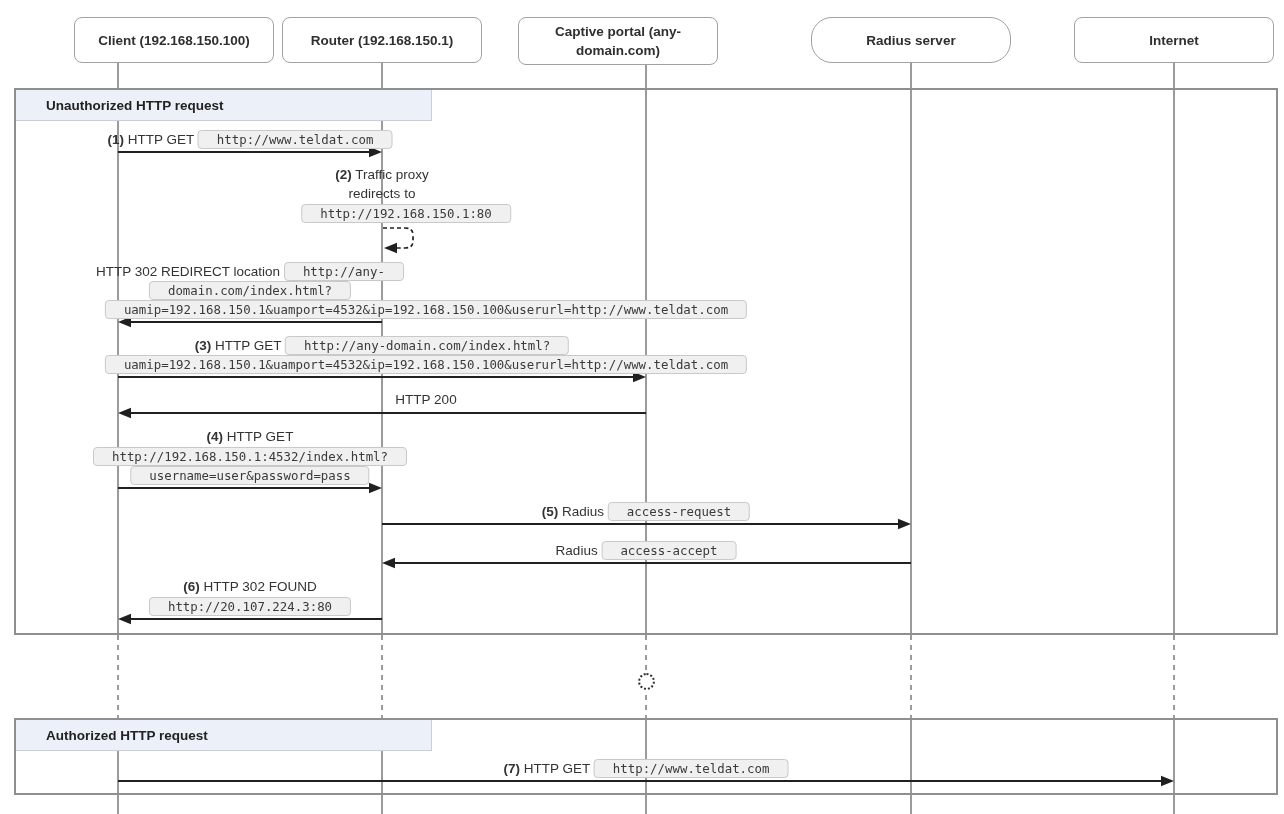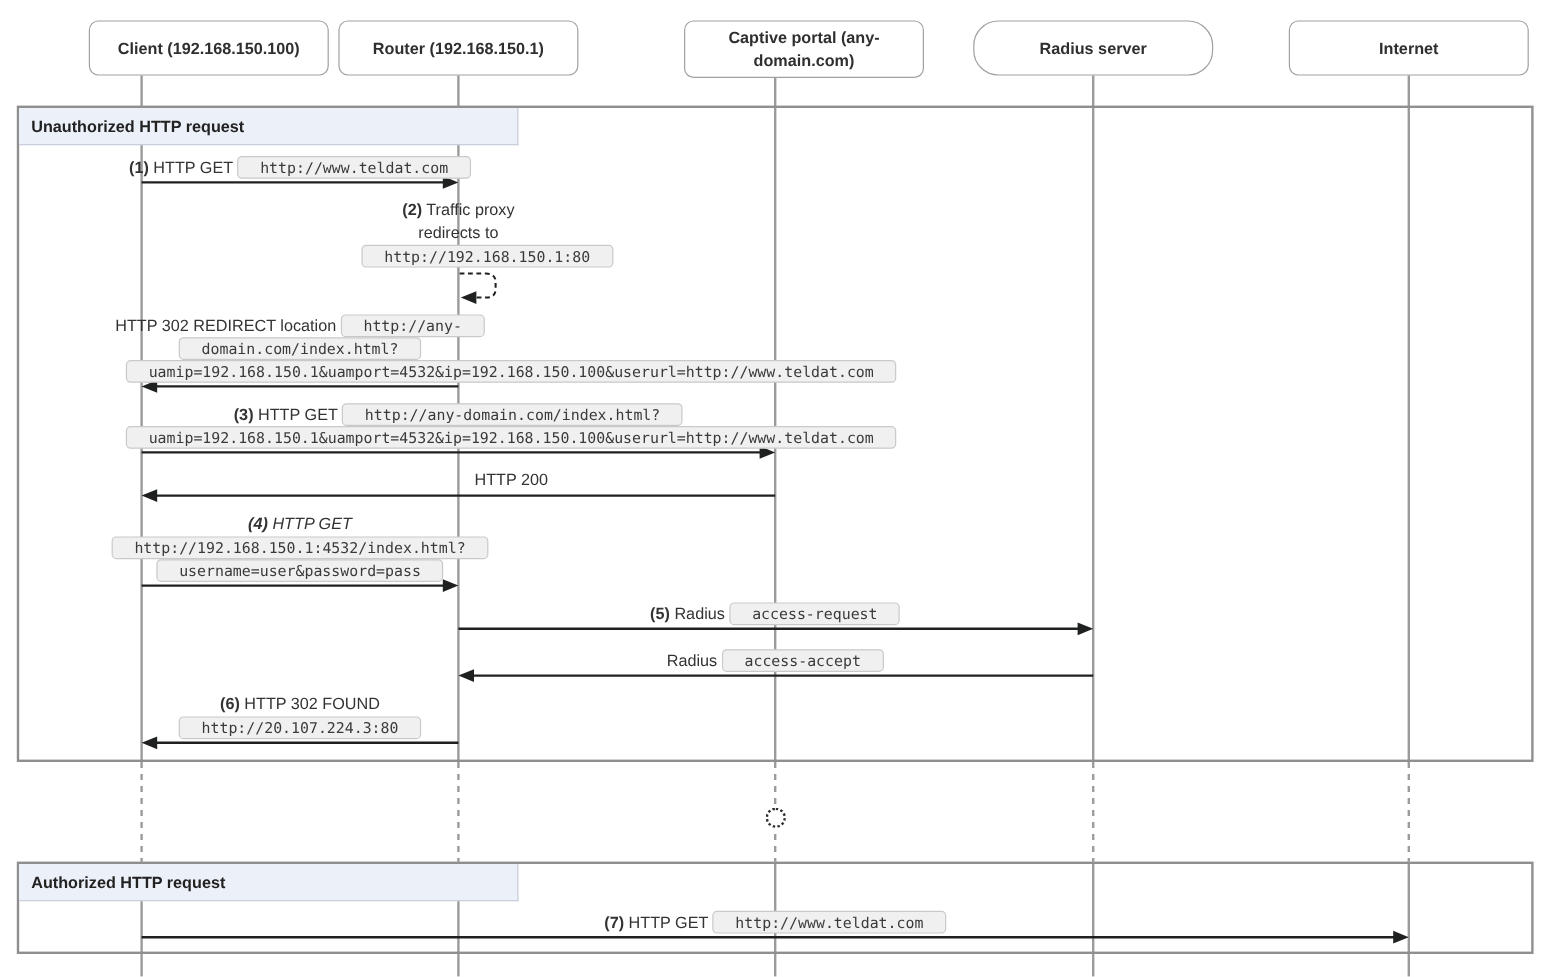--- a/index.html
+++ b/index.html
@@ -9,21 +9,21 @@
   .participant{
     position:absolute;box-sizing:border-box;width:200px;min-height:46px;
     display:flex;align-items:center;justify-content:center;text-align:center;
     border:1.5px solid #a1a1a1;border-radius:8px;background:#fff;
     font-weight:bold;font-size:13.5px;line-height:19px;padding:4px 12px;color:#2f2f2f;
   }
   .frame{position:absolute;box-sizing:border-box;left:14px;width:1264px;border:2px solid #8f8f8f;background:transparent;}
   .frame-label{
     position:absolute;left:0;top:0;box-sizing:border-box;height:31px;width:416px;
     background:#ecf0f8;border-right:1px solid #c9cedd;border-bottom:1px solid #c9cedd;
-    display:flex;align-items:center;padding:0 10px;font-weight:bold;font-size:13.5px;color:#222;
+    display:flex;align-items:center;padding:0 30px;font-weight:bold;font-size:13.5px;color:#222;
   }
   .labels{position:absolute;left:0;top:0;width:1284px;height:814px;pointer-events:none;}
   .msg-line{
     position:absolute;transform:translateX(-50%);white-space:pre;
     font-size:13.5px;line-height:18px;color:#333;
   }
   .msg-line .b{font-weight:bold;}
   .code-badge{
     font-family:"DejaVu Sans Mono",monospace;font-size:12.4px;line-height:15px;
     background:#f0f0f0;border:1px solid #c9c9c9;border-radius:4px;padding:1px 18px;color:#3a3a3a;
@@ -89,37 +89,37 @@
       <div class="msg-line" style="left: 250px; top: 130px;"><span class="b">(1)</span><span class="t"> HTTP GET </span><span class="code-badge">http://www.teldat.com</span></div>
       <div class="msg-line" style="left: 382px; top: 166px;"><span class="b">(2)</span><span class="t"> Traffic proxy</span></div>
       <div class="msg-line" style="left: 382px; top: 185px;"><span class="t">redirects to</span></div>
       <div class="msg-line" style="left: 406px; top: 204px;"><span class="code-badge">http://192.168.150.1:80</span></div>
       <div class="msg-line" style="left: 250px; top: 262px;"><span class="t">HTTP 302 REDIRECT location </span><span class="code-badge">http://any-</span></div>
       <div class="msg-line" style="left: 250px; top: 281px;"><span class="code-badge">domain.com/index.html?</span></div>
       <div class="msg-line" style="left: 426px; top: 300px;"><span class="code-badge">uamip=192.168.150.1&amp;uamport=4532&amp;ip=192.168.150.100&amp;userurl=http://www.teldat.com</span></div>
       <div class="msg-line" style="left: 382px; top: 336px;"><span class="b">(3)</span><span class="t"> HTTP GET </span><span class="code-badge">http://any-domain.com/index.html?</span></div>
       <div class="msg-line" style="left: 426px; top: 355px;"><span class="code-badge">uamip=192.168.150.1&amp;uamport=4532&amp;ip=192.168.150.100&amp;userurl=http://www.teldat.com</span></div>
       <div class="msg-line" style="left: 382px; top: 391px; margin-left: 44px;"><span class="t">HTTP 200</span></div>
-      <div class="msg-line" style="left: 250px; top: 428px; font-style: italic;"><span class="b">(4)</span><span class="t"> HTTP GET</span></div>
+      <div class="msg-line" style="left: 250px; top: 428px;"><span class="b">(4)</span><span class="t"> HTTP GET</span></div>
       <div class="msg-line" style="left: 250px; top: 447px;"><span class="code-badge">http://192.168.150.1:4532/index.html?</span></div>
       <div class="msg-line" style="left: 250px; top: 466px;"><span class="code-badge">username=user&amp;password=pass</span></div>
       <div class="msg-line" style="left: 646px; top: 502px;"><span class="b">(5)</span><span class="t"> Radius </span><span class="code-badge">access-request</span></div>
       <div class="msg-line" style="left: 646px; top: 541px;"><span class="t">Radius </span><span class="code-badge">access-accept</span></div>
       <div class="msg-line" style="left: 250px; top: 578px;"><span class="b">(6)</span><span class="t"> HTTP 302 FOUND</span></div>
       <div class="msg-line" style="left: 250px; top: 597px;"><span class="code-badge">http://20.107.224.3:80</span></div>
       <div class="msg-line" style="left: 646px; top: 759px;"><span class="b">(7)</span><span class="t"> HTTP GET </span><span class="code-badge">http://www.teldat.com</span></div>
     </div>
   <div id="participants-layer">
       <div class="participant" style="left: 34px; top: 17px; margin-left: 40px;">
         <span>Client (192.168.150.100)</span>
       </div>
       <div class="participant" style="left: 282px; top: 17px;">
         <span>Router (192.168.150.1)</span>
       </div>
-      <div class="participant" style="left: 570px; top: 17px;">
+      <div class="participant" style="left: 518px; top: 17px;">
         <span>Captive portal (any-domain.com)</span>
       </div>
       <div class="participant" style="left: 811px; top: 17px; border-radius: 21px;">
         <span>Radius server</span>
       </div>
       <div class="participant" style="left: 1074px; top: 17px;">
         <span>Internet</span>
       </div>
     </div>
 <div class="spinner" style="left: 637.5px; top: 672.5px;"></div>

